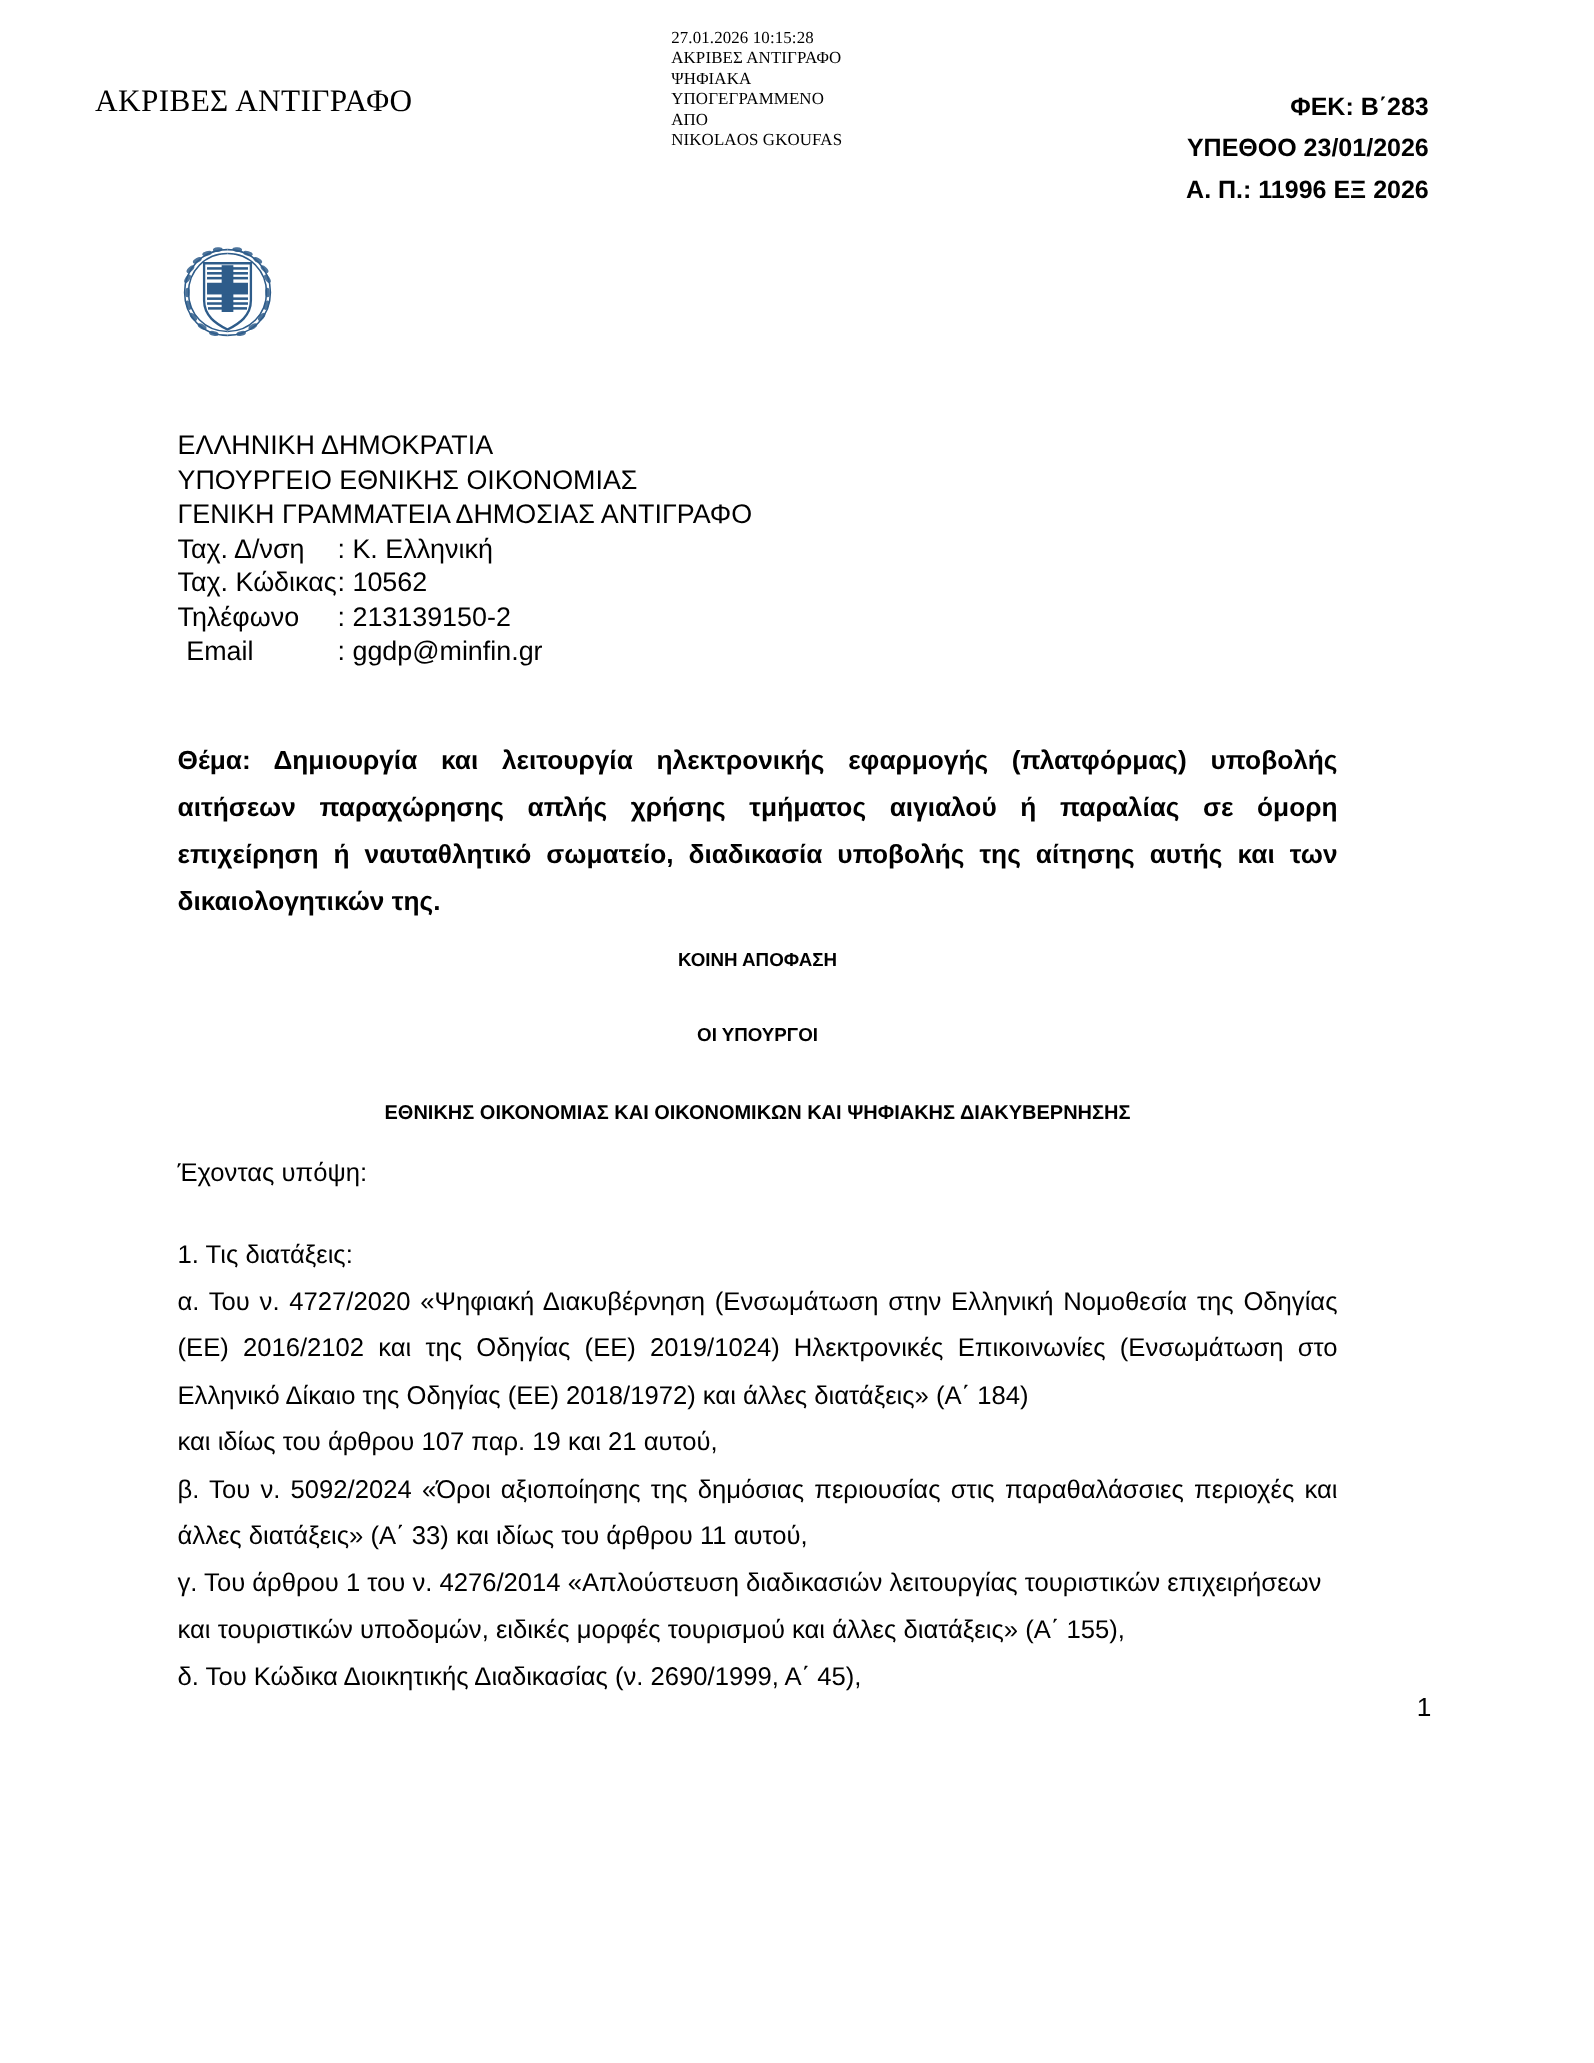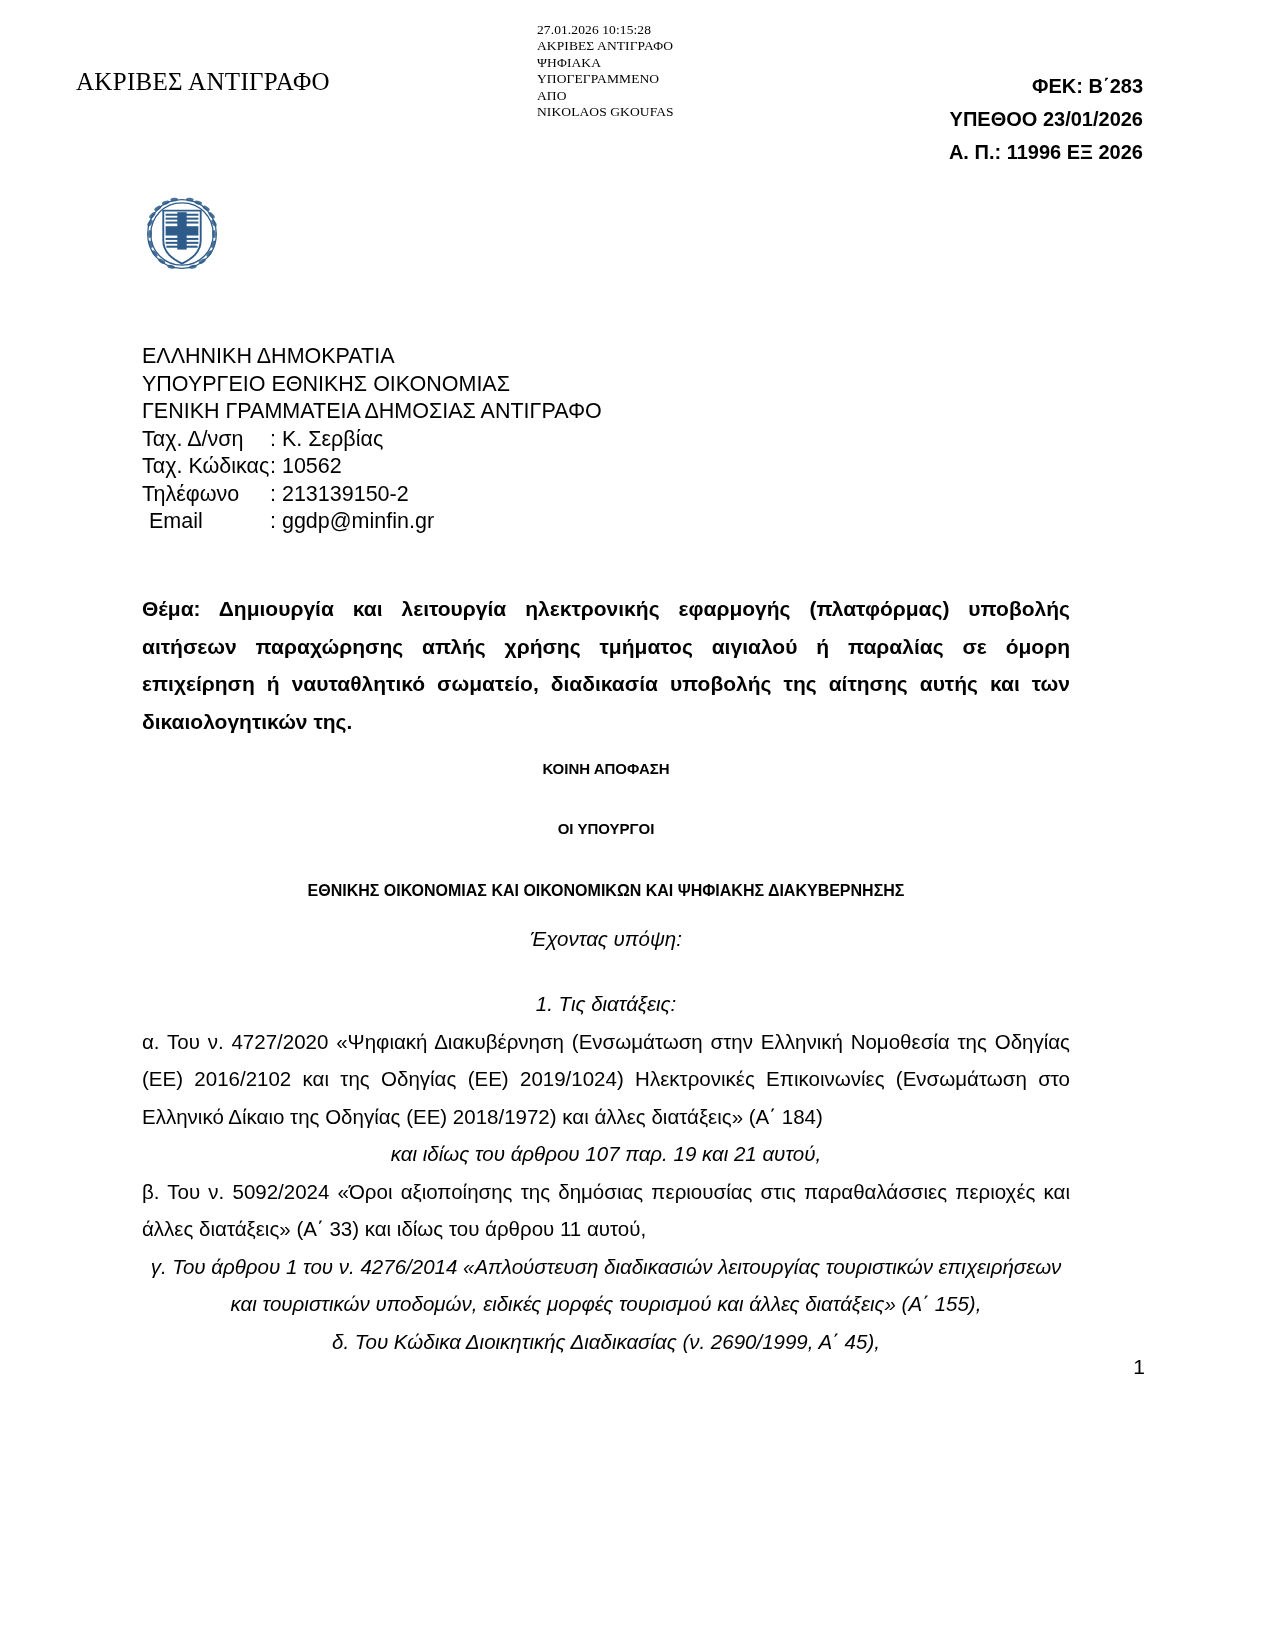--- a/index.html
+++ b/index.html
@@ -125,21 +125,21 @@
   .body-text {
     position: absolute;
     left: 142px;
     width: 928px;
     font-size: 20.5px;
     line-height: 37.5px;
   }
   .echontas { top: 920px; }
   .list-block { top: 985px; }
   .para { text-align: justify; text-justify: inter-word; }
-  .para.noj { text-align: center; font-style: italic; }
+  .para.noj { text-align: left; }
 
   
   .page-number {
     position: absolute;
     right: 130px;
     top: 1355px;
     font-size: 21px;
   }
 </style>
 </head>
@@ -217,21 +217,21 @@
     </svg>
   </div>
 
   <div class="ministry">
     <div class="ln">ΕΛΛΗΝΙΚΗ ΔΗΜΟΚΡΑΤΙΑ</div>
     <div class="ln">ΥΠΟΥΡΓΕΙΟ ΕΘΝΙΚΗΣ ΟΙΚΟΝΟΜΙΑΣ</div>
     <div class="ln">ΓΕΝΙΚΗ ΓΡΑΜΜΑΤΕΙΑ ΔΗΜΟΣΙΑΣ ΑΝΤΙΓΡΑΦΟ</div>
 
     <div class="contact-row">
       <span class="contact-label">Ταχ. Δ/νση</span>
-      <span class="contact-value">: Κ. Σερβίας</span>
+      <span class="contact-value">: Κ. Ελληνική</span>
     </div>
     <div class="contact-row">
       <span class="contact-label">Ταχ. Κώδικας</span>
       <span class="contact-value">: 10562</span>
     </div>
     <div class="contact-row">
       <span class="contact-label">Τηλέφωνο</span>
       <span class="contact-value">: 213139150-2</span>
     </div>
     <div class="contact-row">

